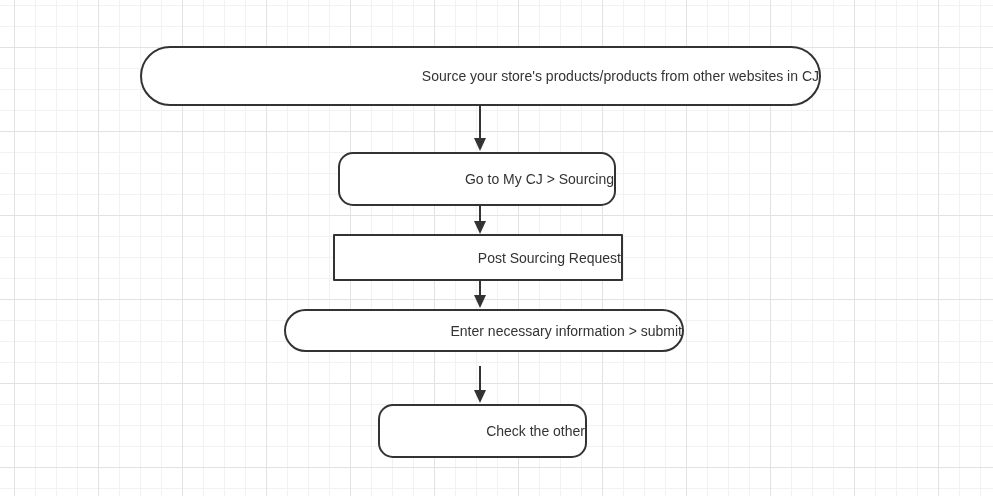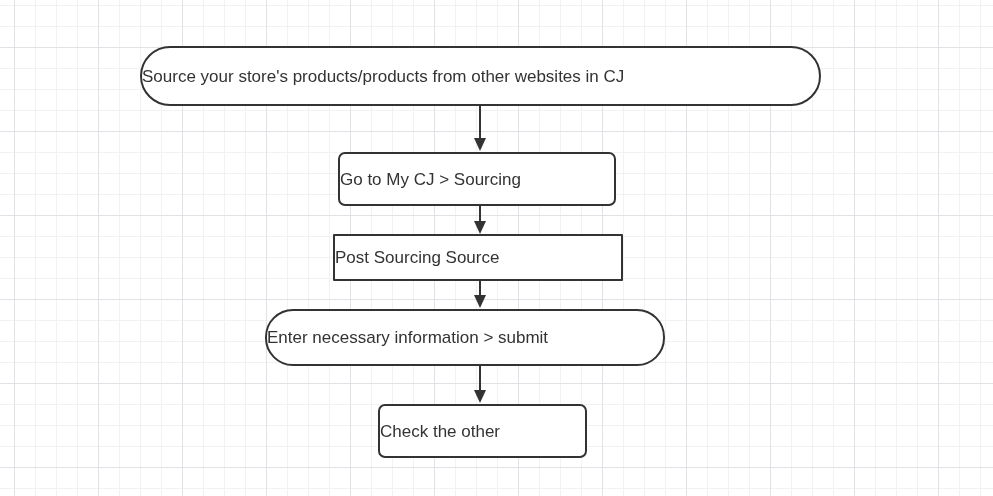--- a/index.html
+++ b/index.html
@@ -25,36 +25,36 @@
       linear-gradient(to bottom, var(--grid-major) 1px, transparent 1px),
       linear-gradient(to right, var(--grid-minor) 1px, transparent 1px),
       linear-gradient(to bottom, var(--grid-minor) 1px, transparent 1px);
     background-size: 84px 84px, 84px 84px, 21px 21px, 21px 21px;
     background-position: 14px 47px, 14px 47px, 14px 47px, 14px 47px;
   }
   .node {
     position: absolute;
     display: flex;
     align-items: center;
-    justify-content: flex-start;
+    justify-content: flex-end;
     background: var(--fill);
     border: 2.5px solid var(--stroke);
     color: var(--text);
-    font-size: 17px;
+    font-size: 14px;
     white-space: nowrap;
     line-height: 1;
   }
   .stadium { border-radius: 30px; }
-  .rounded { border-radius: 7px; }
+  .rounded { border-radius: 15px; }
   .sharp   { border-radius: 1px; }
 
   .n1 { left: 140px; top:  46px; width: 681px; height: 60px; }
   .n2 { left: 338px; top: 152px; width: 278px; height: 54px; }
   .n3 { left: 333px; top: 234px; width: 290px; height: 47px; }
-  .n4 { left: 265px; top: 309px; width: 400px; height: 57px; border-radius: 28px; }
+  .n4 { left: 284px; top: 309px; width: 400px; height: 43px; border-radius: 28px; }
   .n5 { left: 378px; top: 404px; width: 209px; height: 54px; }
 
   .arrow {
     position: absolute;
     left: 474px;
     width: 12px;
     display: flex;
     flex-direction: column;
     align-items: center;
   }
@@ -91,21 +91,21 @@
   <div class="node rounded n2">
     <span>Go to My CJ &gt; Sourcing</span>
   </div>
 
   <div class="arrow a2">
     <div class="line"></div>
     <div class="head"></div>
   </div>
 
   <div class="node sharp n3">
-    <span>Post Sourcing Source</span>
+    <span>Post Sourcing Request</span>
   </div>
 
   <div class="arrow a3">
     <div class="line"></div>
     <div class="head"></div>
   </div>
 
   <div class="node stadium n4">
     <span>Enter necessary information &gt; submit</span>
   </div>

